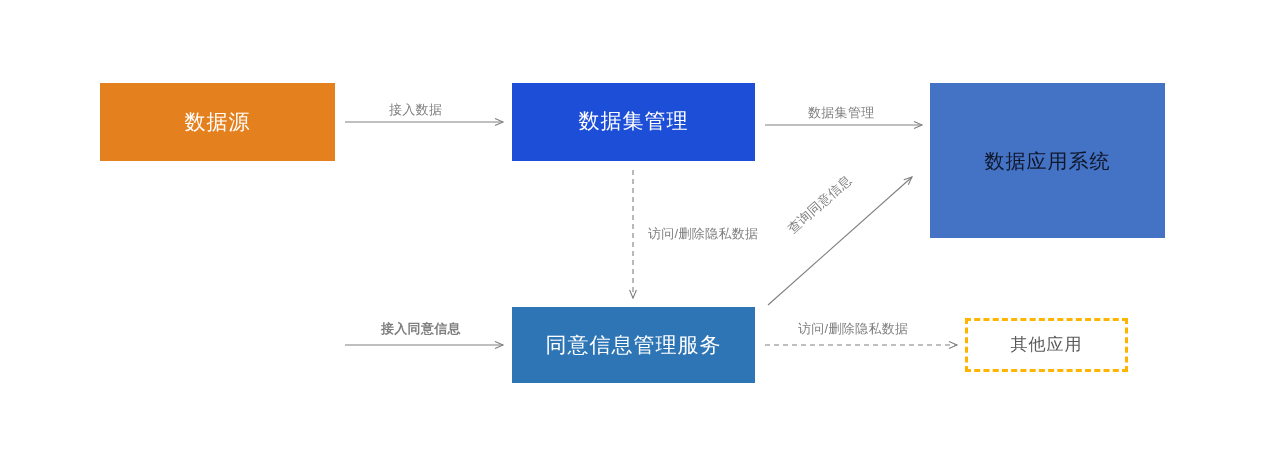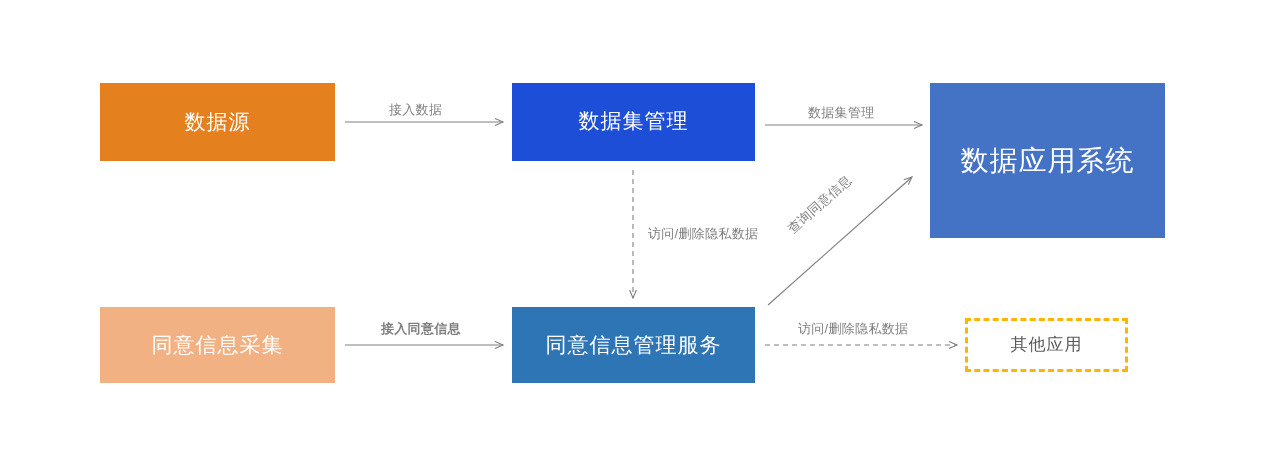--- a/index.html
+++ b/index.html
@@ -52,21 +52,21 @@
     left: 512px; top: 83px; width: 243px; height: 78px;
     background: #1d4ed8;
     font-family: Liberation Serif, serif;
   }
   #node-dataset-mgmt .node-label { color: #ffffff; font-size: 21px; }
 
   #node-data-app-system {
     left: 930px; top: 83px; width: 235px; height: 155px;
     background: #4472C4;
   }
-  #node-data-app-system .node-label { color: #ffffff; font-size: 28px; }
+  #node-data-app-system .node-label { color: #0f172a; font-size: 20px; }
 
   #node-consent-collect {
     left: 100px; top: 307px; width: 235px; height: 76px;
     background: #F2B183;
   }
   #node-consent-collect .node-label { color: #ffffff; font-size: 21px; }
 
   #node-consent-service {
     left: 512px; top: 307px; width: 243px; height: 76px;
     background: #2E75B6;
@@ -144,23 +144,20 @@
   </div>
 
   <div class="node" id="node-dataset-mgmt">
     <span class="node-label">数据集管理</span>
   </div>
 
   <div class="node" id="node-data-app-system">
     <span class="node-label">数据应用系统</span>
   </div>
 
-  <div class="node" id="node-consent-collect">
-    <span class="node-label">同意信息采集</span>
-  </div>
 
   <div class="node" id="node-consent-service">
     <span class="node-label">同意信息管理服务</span>
   </div>
 
   <div class="node" id="node-other-apps">
     <span class="node-label">其他应用</span>
   </div>
 
   <div class="edge-label" id="label-ingest-data">接入数据</div>

